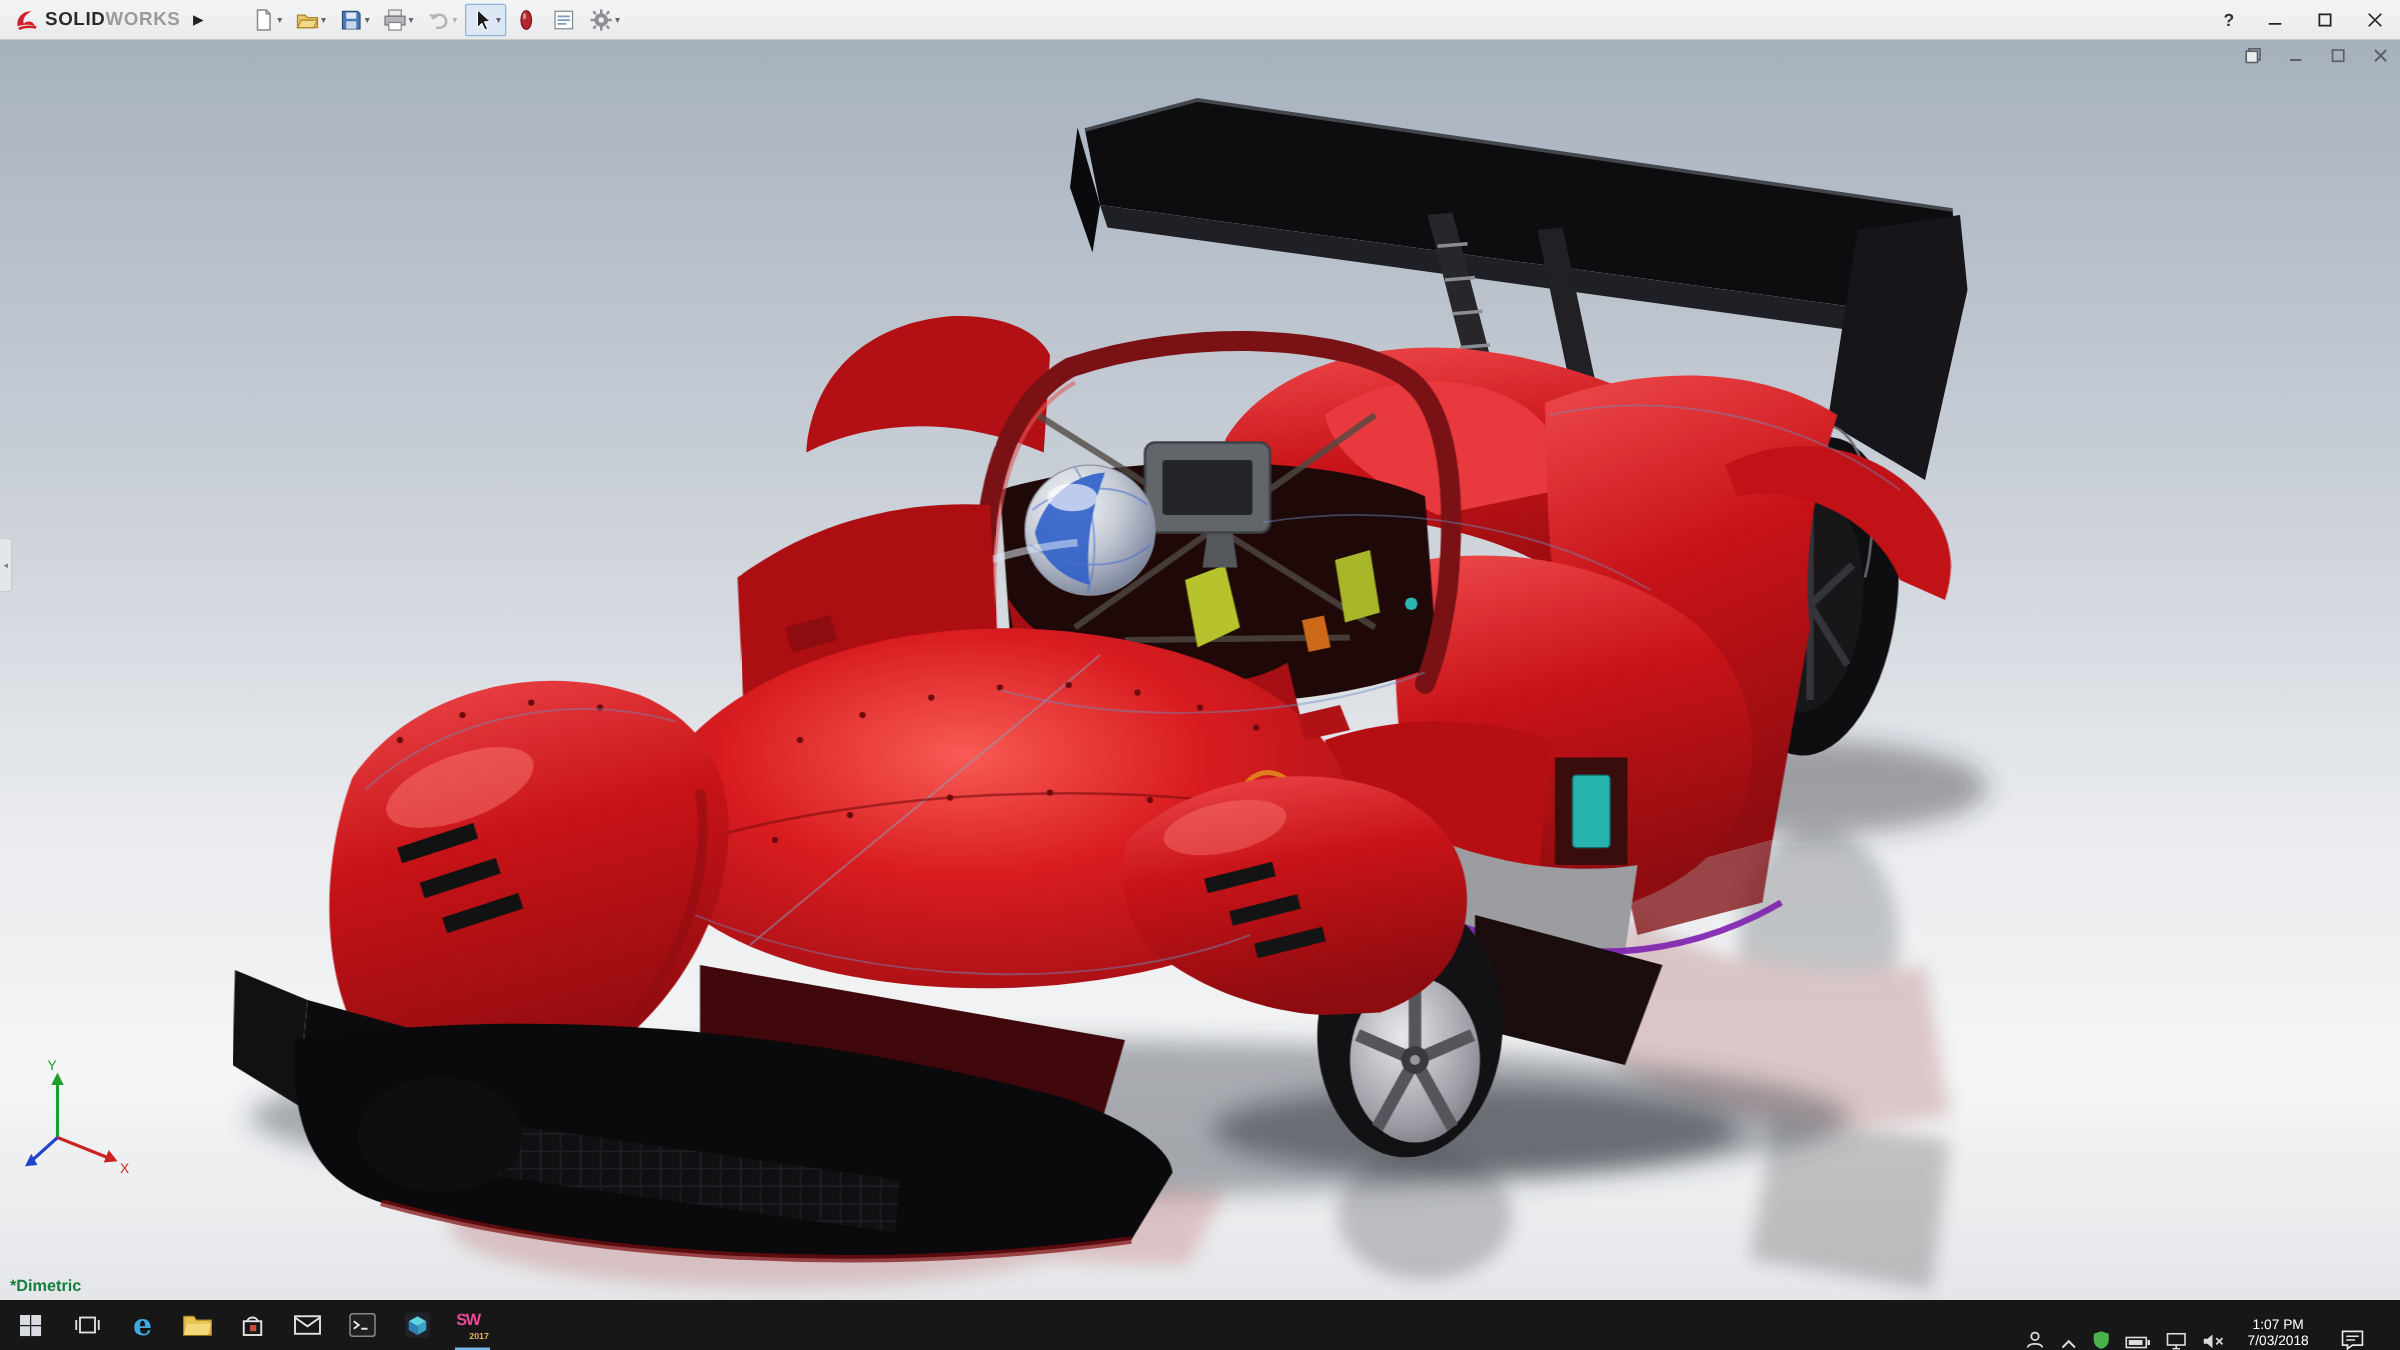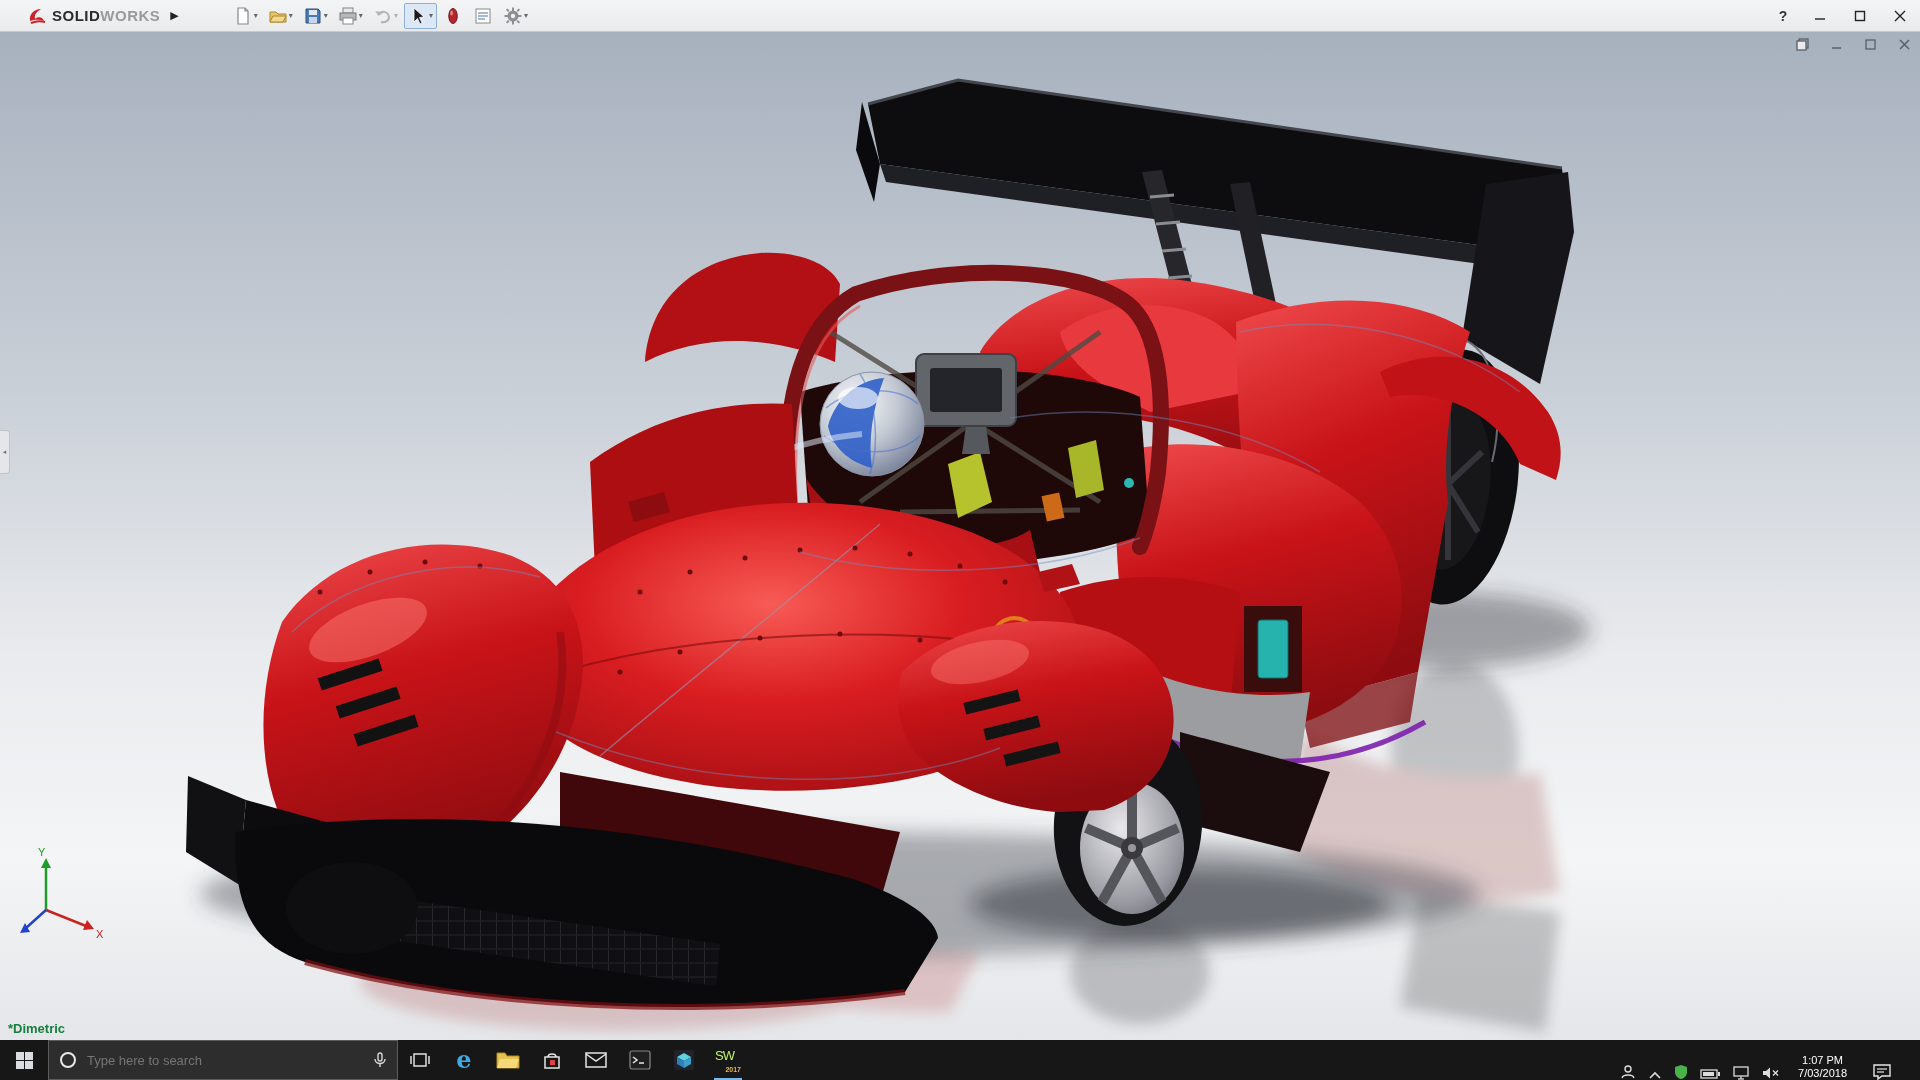--- a/index.html
+++ b/index.html
@@ -3,21 +3,21 @@
 <meta charset="utf-8">
 <style>
   * { margin:0; padding:0; box-sizing:border-box; }
   html,body { width:1920px; height:1080px; overflow:hidden;
     font-family:"Liberation Sans", sans-serif; background:#fff; }
 
   
   .titlebar { position:absolute; top:0; left:0; width:1920px; height:32px;
     background:linear-gradient(#f4f5f6,#e9eaec); border-bottom:1px solid #c9cacc;
     display:flex; align-items:center; z-index:30; }
-  .brand { display:flex; align-items:center; gap:4px; padding:0 26px; height:100%; }
+  .brand { display:flex; align-items:center; gap:4px; padding:0 10px; height:100%; }
   .brand-solid { font-weight:bold; font-size:15px; letter-spacing:0.5px; color:#2b2b2b; }
   .brand-works { font-weight:bold; font-size:15px; letter-spacing:0.5px; color:#9a9a9a; }
   .brand-expand { font-size:11px; color:#222; margin-left:6px; cursor:pointer; }
   .tb-group { display:flex; align-items:center; gap:2px; margin-left:24px; }
   .tb-btn { display:flex; align-items:center; height:26px; padding:0 3px; border-radius:2px; border:1px solid transparent; }
   .tb-btn.active { background:#dce8f5; border:1px solid #8fb0d8; }
   .tb-btn.disabled { opacity:0.45; }
   .tb-caret { font-size:8px; color:#666; margin-left:1px; }
   .title-center { position:absolute; left:0; right:0; text-align:center; font-size:12px; color:#151515; pointer-events:none; }
   .title-right { margin-left:auto; display:flex; align-items:center; height:100%; }
@@ -41,21 +41,21 @@
   .search-box { width:350px; background:#2d2d2d; border:1px solid #5c5c5c; display:flex; align-items:center; padding:0 10px; gap:10px; }
   .search-box input { flex:1; background:transparent; border:none; outline:none; color:#cfcfcf; font-size:13px;
     font-family:"Liberation Sans", sans-serif; }
   .tb-app { width:44px; display:flex; align-items:center; justify-content:center; position:relative; }
   .tb-app.running::after { content:""; position:absolute; bottom:0; left:8px; right:8px; height:2px; background:#76b9ed; }
   .tray { margin-left:auto; display:flex; align-items:flex-end; gap:12px; padding-right:4px; }
   .tray-ico { display:flex; align-items:center; justify-content:center; }
   .clock { text-align:center; color:#fff; font-size:11px; line-height:13px; padding:0 6px; }
   .show-desktop { width:5px; border-left:1px solid #3a3a3a; }
   .sw-ico { position:relative; width:26px; height:26px; }
-  .sw-ico .sw-txt { position:absolute; top:1px; left:0; font-size:13px; font-weight:normal; color:#bef264; letter-spacing:-1px; }
+  .sw-ico .sw-txt { position:absolute; top:1px; left:0; font-size:13px; font-weight:bold; color:#ec4899; letter-spacing:-1px; }
   .sw-ico .sw-yr { position:absolute; bottom:0; right:0; font-size:7px; font-weight:bold; color:#e8b84a; }
   .edge-e { font-size:24px; font-weight:bold; color:#3fa9e0; font-family:"DejaVu Serif", serif; line-height:24px; }
 </style>
 </head>
 <body>
 
 <div class="titlebar">
   <div class="brand">
     <svg width="22" height="22" viewBox="0 0 22 22">
       <path d="M4,16 C3,9 8,4 15,4 C10,7 8,10 9,14 C12,11 17,12 18,16 C13,14 8,15 4,16 Z" fill="#d0202a"></path>
@@ -445,31 +445,20 @@
 <div class="taskbar">
   <div class="start-btn">
     <svg width="17" height="17" viewBox="0 0 17 17">
       <rect x="0" y="0" width="8" height="8" fill="#d9dde2"></rect>
         <rect x="9" y="0" width="8" height="8" fill="#d9dde2"></rect>
       <rect x="0" y="9" width="8" height="8" fill="#d9dde2"></rect>
         <rect x="9" y="9" width="8" height="8" fill="#d9dde2"></rect>
     </svg>
   </div>
 
-  <div class="search-box">
-    <svg width="18" height="18" viewBox="0 0 18 18">
-      <circle cx="9" cy="9" r="7" fill="none" stroke="#e8e8e8" stroke-width="2"></circle>
-    </svg>
-    <input type="text" placeholder="Type here to search" style="">
-    <svg width="14" height="16" viewBox="0 0 14 16">
-      <rect x="5" y="1" width="4" height="8" rx="2" fill="none" stroke="#d8d8d8" stroke-width="1.4"></rect>
-      <path d="M2,7 C2,13 12,13 12,7" fill="none" stroke="#d8d8d8" stroke-width="1.4"></path>
-      <line x1="7" y1="12" x2="7" y2="15" stroke="#d8d8d8" stroke-width="1.4"></line>
-    </svg>
-  </div>
 
   <div class="tb-app">
     <svg width="20" height="20" viewBox="0 0 20 20">
       <rect x="4" y="4" width="12" height="12" fill="none" stroke="#e0e0e0" stroke-width="1.5"></rect>
       <line x1="1" y1="6" x2="1" y2="14" stroke="#e0e0e0" stroke-width="1.5"></line>
       <line x1="19" y1="6" x2="19" y2="14" stroke="#e0e0e0" stroke-width="1.5"></line>
     </svg>
   </div>
 
   <div class="tb-app">

